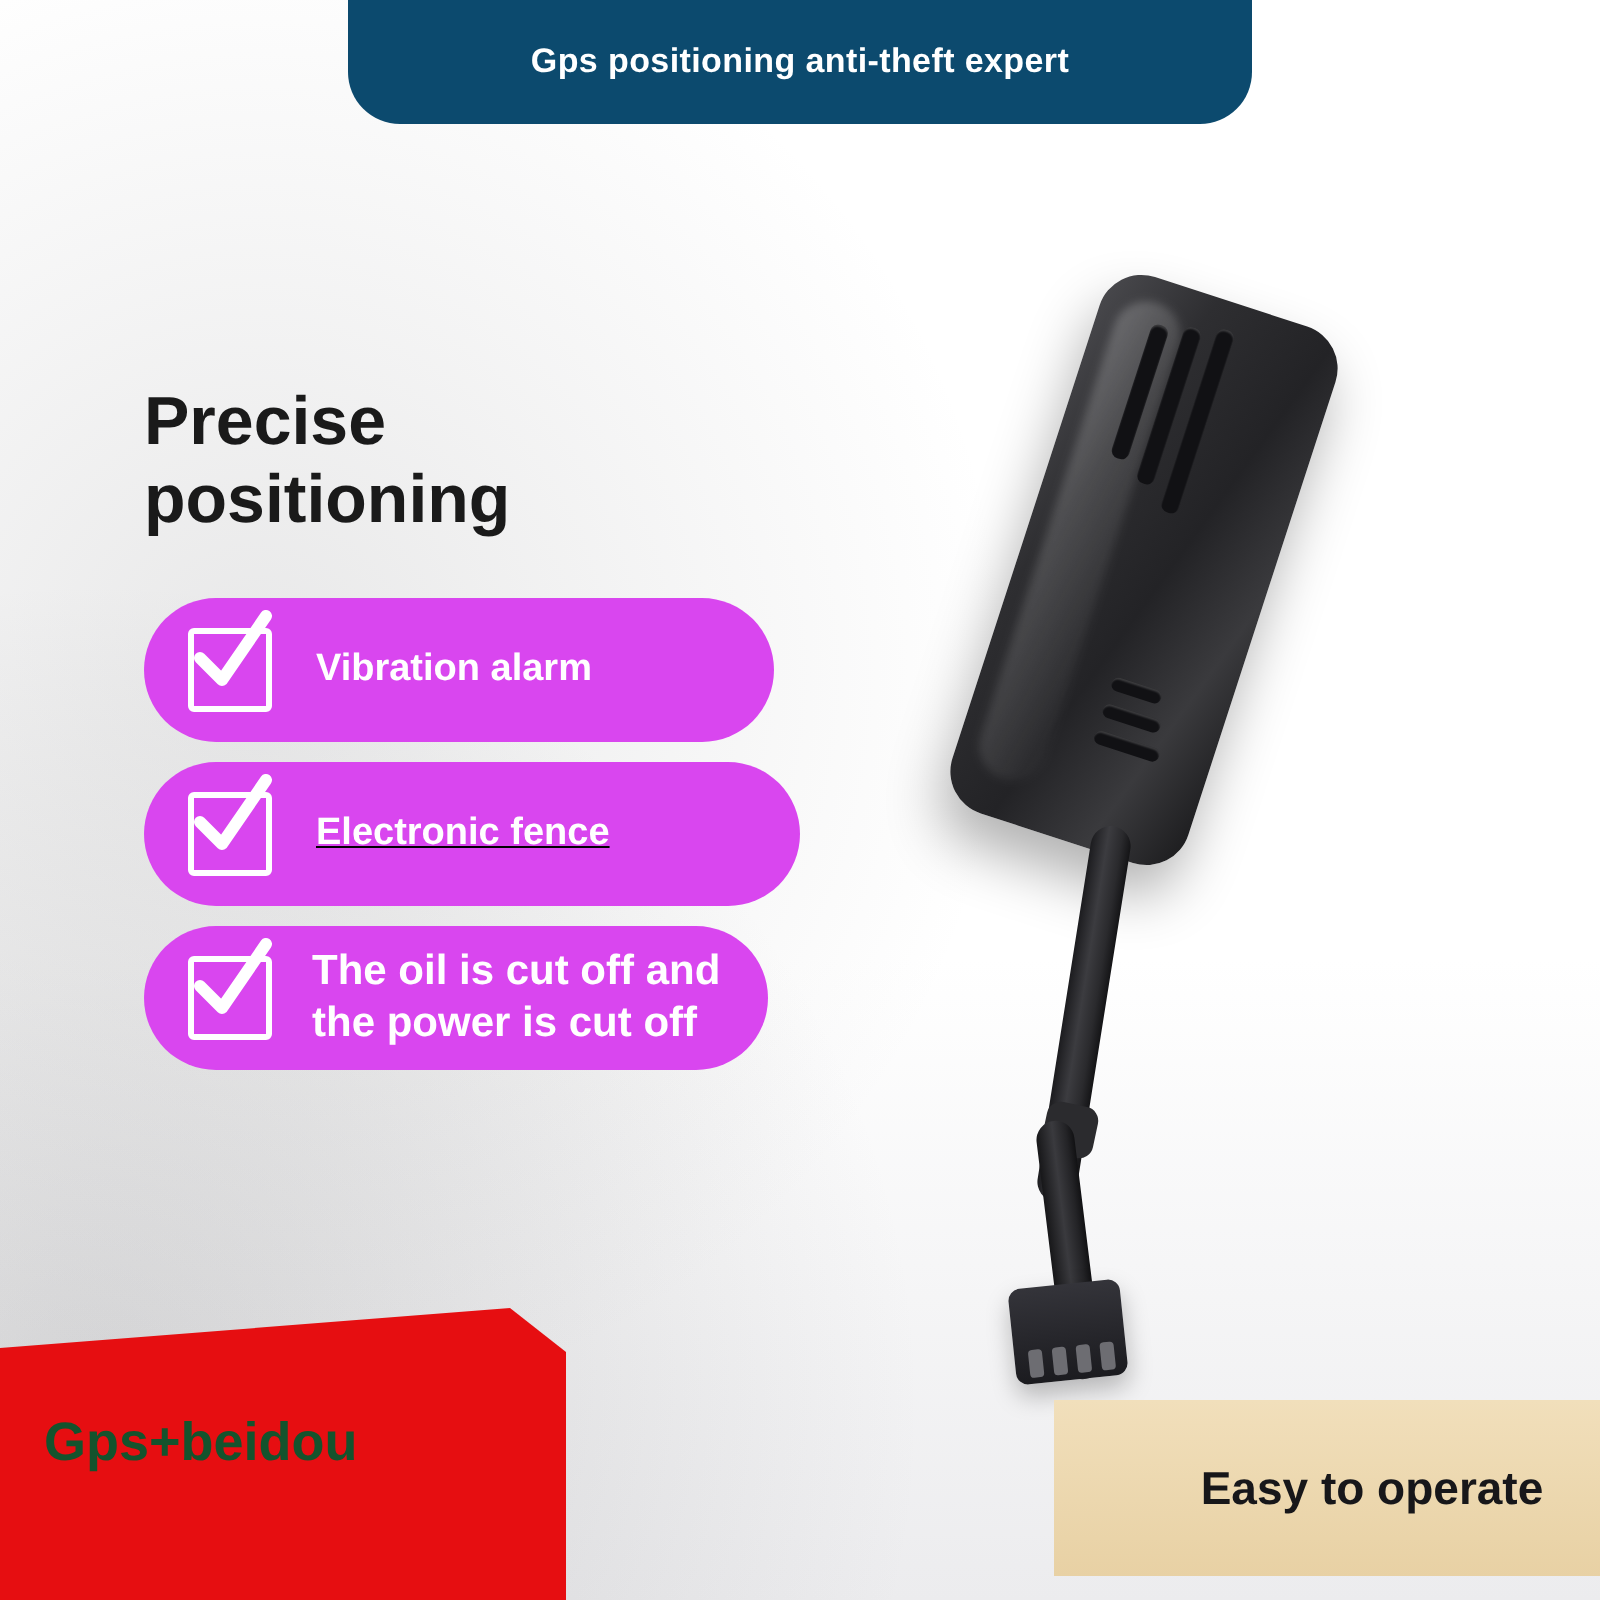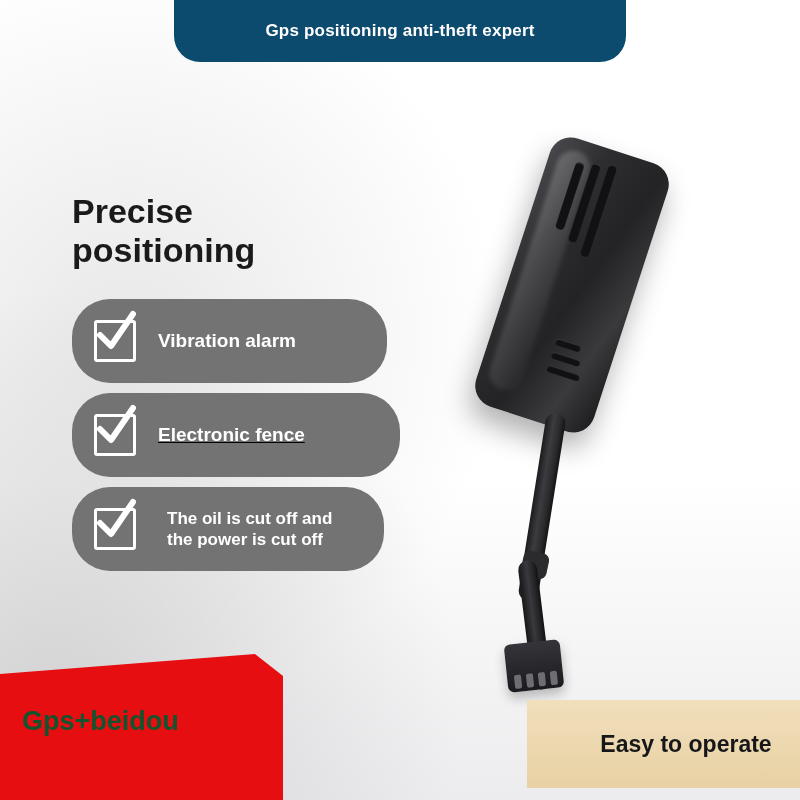--- a/index.html
+++ b/index.html
@@ -67,23 +67,23 @@
 
   
   .features {
     position: absolute;
     left: 72px;
     top: 299px;
     width: 330px;
   }
   .pill {
     position: relative;
-    background: #737373;
+    background: #d946ef;
     border-radius: 38px;
-    height: 84px;
+    height: 72px;
     margin-bottom: 10px;
     display: flex;
     align-items: center;
     padding-left: 22px;
     box-sizing: border-box;
   }
   .pill.wide { width: 315px; }
   .pill.wider { width: 328px; text-decoration: underline; }
   .pill.short { width: 312px; }
 
@@ -103,21 +103,21 @@
     height: 46px;
     overflow: visible;
   }
   .pill-label {
     color: #ffffff;
     font-size: 19px;
     font-weight: bold;
     margin-left: 22px;
     line-height: 1.25;
   }
-  .pill-label.two-line { font-size: 17px; margin-left: 31px; }
+  .pill-label.two-line { font-size: 21px; margin-left: 20px; }
 
   
   .device {
     position: absolute;
     left: 470px;
     top: 120px;
     width: 300px;
     height: 620px;
   }
   .body-shell {

